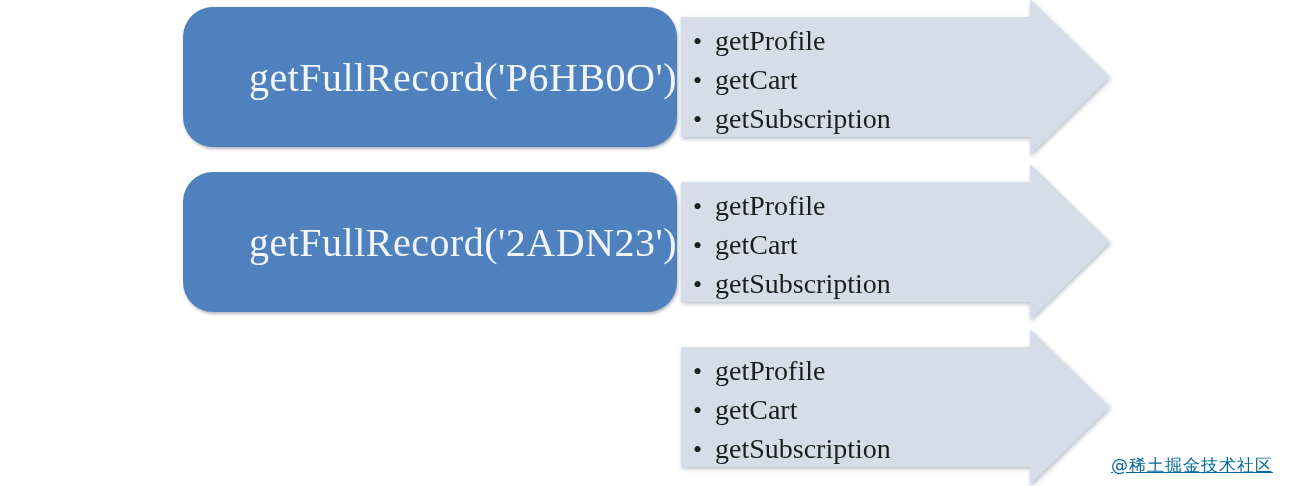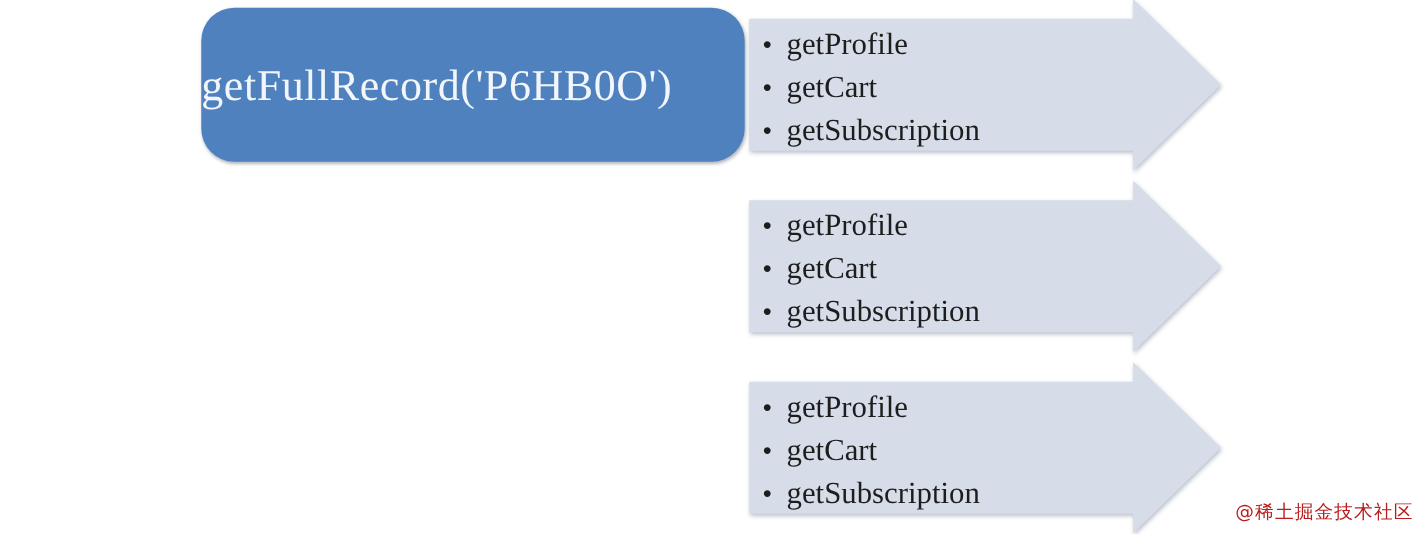--- a/index.html
+++ b/index.html
@@ -29,21 +29,21 @@
     position: absolute;
     left: 183px;
     top: 7px;
     width: 494px;
     height: 140px;
     background: var(--box-blue, #4e81bd);
     border-radius: 30px;
     box-shadow: 1px 2px 3px rgba(40, 50, 70, 0.35);
     display: flex;
     align-items: center;
-    justify-content: flex-start;
+    justify-content: flex-end;
     z-index: 2;
   }
   .record-box .call-label {
     color: var(--box-text, #f2f6fb);
     font-size: 40px;
     letter-spacing: 0.5px;
     white-space: nowrap;
   }
 
   .arrow-wrap {
@@ -80,26 +80,27 @@
     white-space: nowrap;
   }
   .methods-list .dot {
     width: 22px;
     font-size: 26px;
     color: var(--text-dark, #1d1d1d);
   }
 
   .watermark {
     position: absolute;
-    right: 8px;
+    right: 20px;
     bottom: 9px;
     font-family: "DejaVu Sans", "Liberation Sans", sans-serif;
     font-size: 17px;
-    color: #b91c1c;
+    color: #0369a1;
     letter-spacing: 1px;
+    text-decoration: underline;
   }
 </style>
 </head>
 <body>
 
 <div class="canvas">
 
   <div class="row r0">
     <div class="record-box">
       <span class="call-label">getFullRecord('P6HB0O')</span>
@@ -119,20 +120,23 @@
           </li>
         <li>
             <span class="dot">•</span>
             <span>getSubscription</span>
           </li>
       </ul>
     </div>
   </div>
 
   <div class="row r1">
+    <div class="record-box">
+      <span class="call-label">getFullRecord('2ADN23')</span>
+    </div>
     <div class="arrow-wrap">
       <svg viewBox="0 0 429 156" aria-hidden="true">
         <polygon fill="currentColor" points="0,18 349,18 349,0 429,78 349,156 349,138 0,138"></polygon>
       </svg>
       <ul class="methods-list">
         <li>
             <span class="dot">•</span>
             <span>getProfile</span>
           </li>
         <li>

